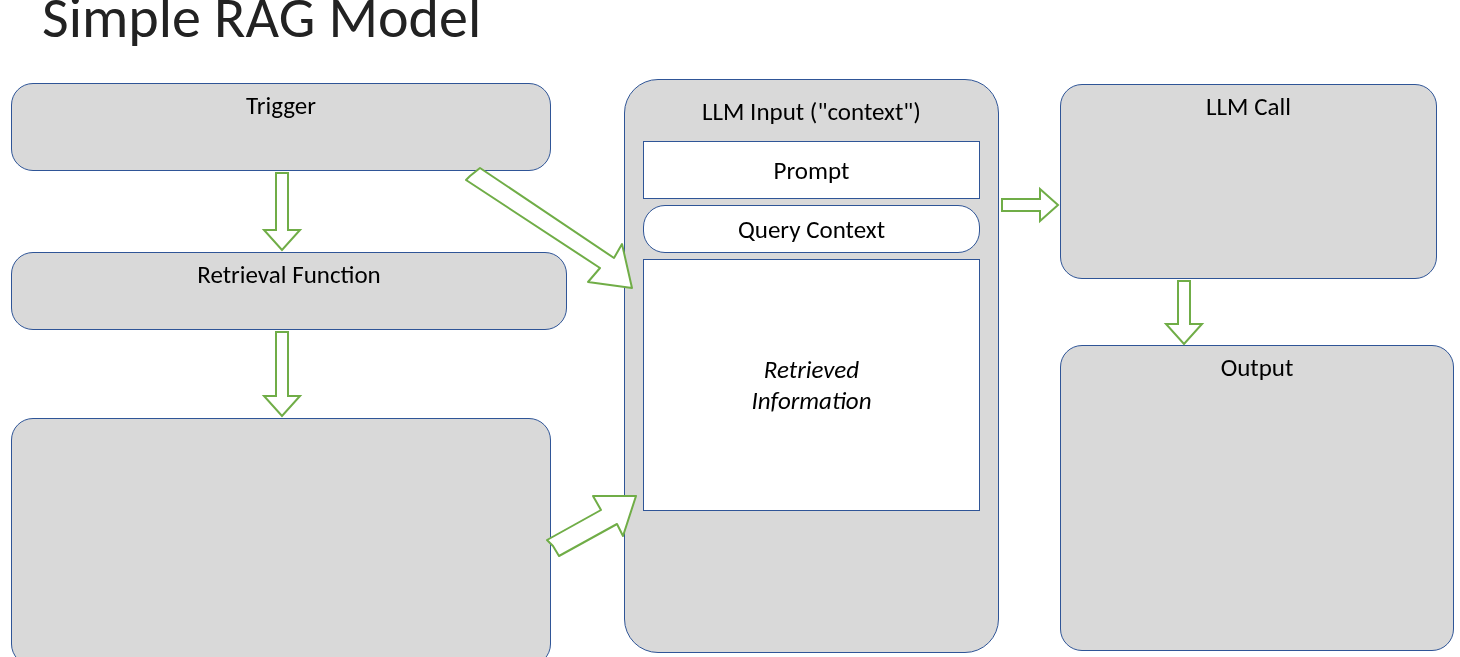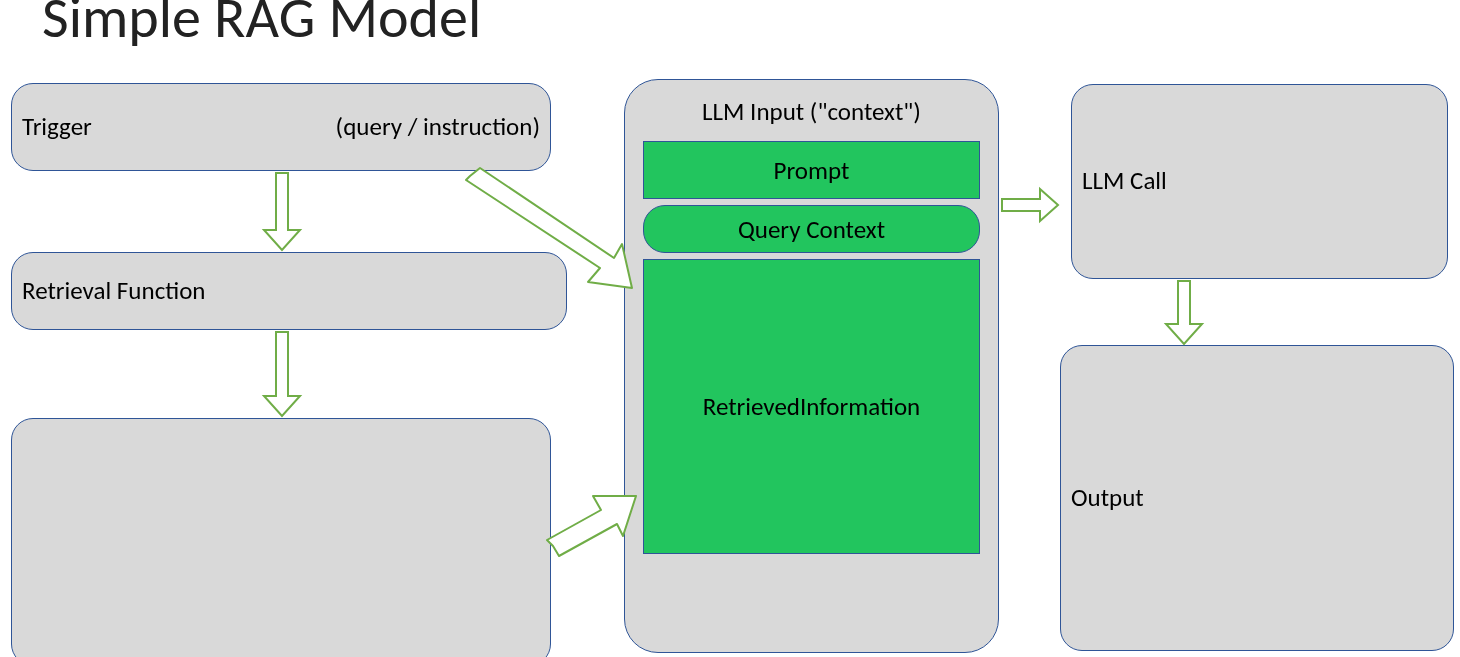--- a/index.html
+++ b/index.html
@@ -19,32 +19,31 @@
     font-size: 58px;
     font-weight: 300;
     color: #222;
   }
   .box {
     position: absolute;
     background: #d9d9d9;
     border: 1.5px solid #2f5597;
     border-radius: 22px;
     display: flex;
-    flex-direction: row;
+    flex-direction: column;
     align-items: center;
-    justify-content: space-between;
+    justify-content: flex-start;
     text-align: center;
     font-size: 25px;
     line-height: 1.3;
     box-sizing: border-box;
     padding: 6px 10px;
-    gap: 8px;
   }
   .inner-box {
-    background: #22c55e;
+    background: #ffffff;
     border: 1.5px solid #2f5597;
     display: flex;
     align-items: center;
     justify-content: center;
     text-align: center;
     font-size: 25px;
     box-sizing: border-box;
     margin: 6px 0;
   }
   .context-container {
@@ -69,48 +68,47 @@
     pointer-events: none;
   }
 </style>
 </head>
 <body>
 
 <div class="title">Simple RAG Model</div>
 
 <div class="box" style="left:11px; top:83px; width:540px; height:88px;">
   <div>Trigger</div>
-  <div>(query / instruction)</div>
 </div>
 
 <div class="box" style="left:11px; top:252px; width:556px; height:78px;">
   <div>Retrieval Function</div>
 </div>
 
 <div class="box" style="left:11px; top:418px; width:540px; height:248px;">
 </div>
 
 <div class="context-container" style="left:624px; top:79px; width:375px; height:574px;">
   <div class="context-title">LLM Input ("context")</div>
 
   <div class="inner-box" style="width:100%; height:58px;">
     <span>Prompt</span>
   </div>
 
   <div class="inner-box" style="width:100%; height:48px;border-radius:22px;">
     <span>Query Context</span>
   </div>
 
-  <div class="inner-box" style="width:100%; height:295px; ">
+  <div class="inner-box" style="width:100%; height:252px; flex-direction:column;font-style:italic;">
     <div>Retrieved</div>
     <div>Information</div>
   </div>
 </div>
 
-<div class="box" style="left:1060px; top:84px; width:377px; height:195px;margin-left:11px;">
+<div class="box" style="left:1060px; top:84px; width:377px; height:195px;">
   <div>LLM Call</div>
 </div>
 
 <div class="box" style="left:1060px; top:345px; width:394px; height:306px;">
   <div>Output</div>
 </div>
 
 <svg class="arrows">
 
   <g>

